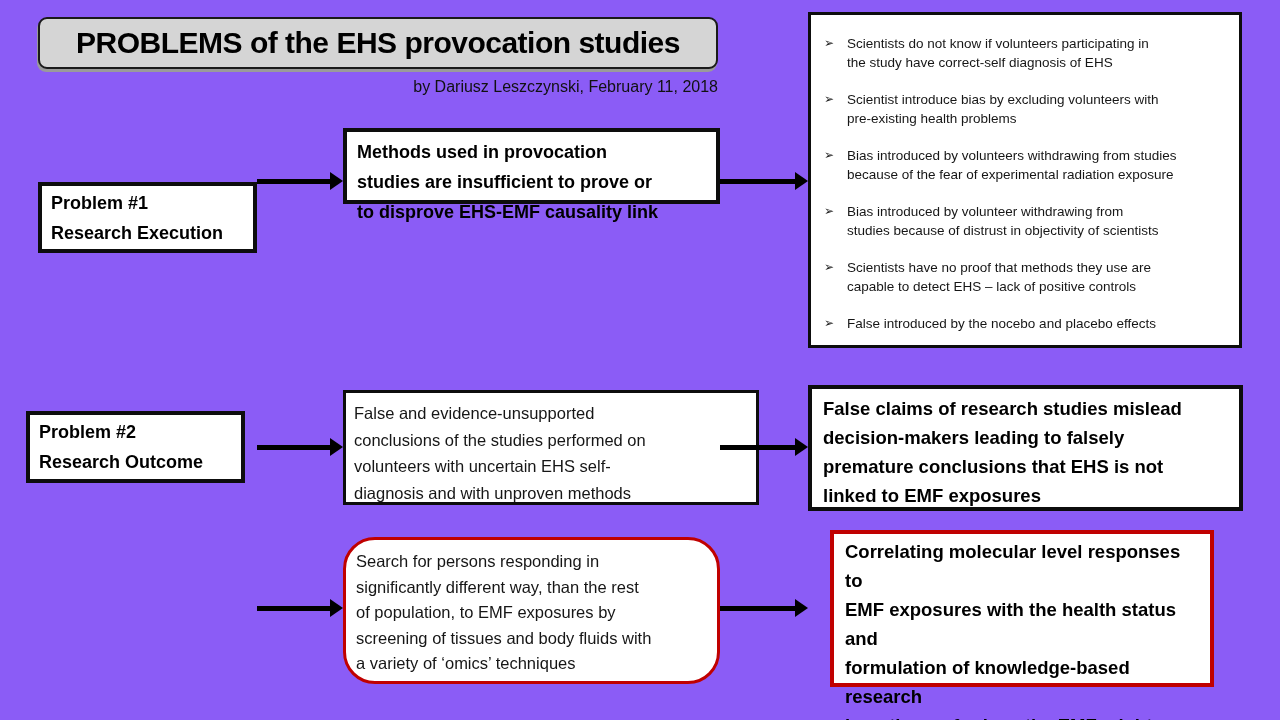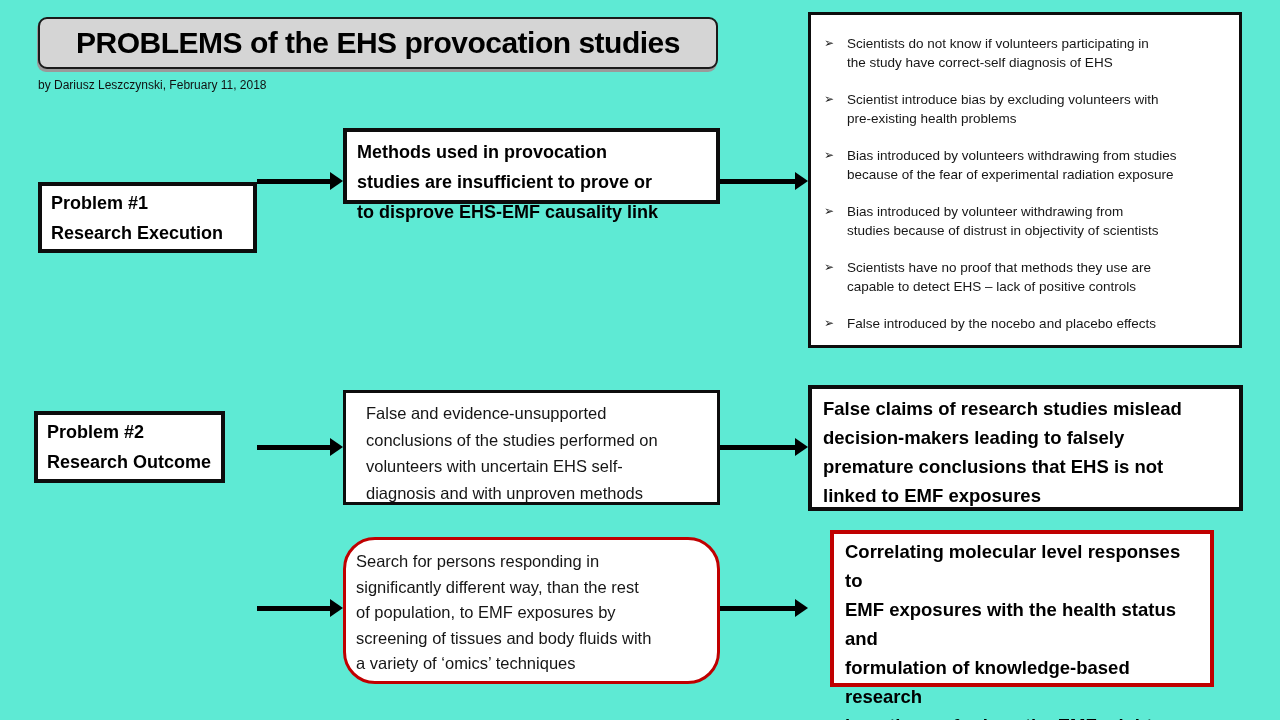--- a/index.html
+++ b/index.html
@@ -6,21 +6,21 @@
     margin: 0;
     padding: 0;
     background: #ffffff;
     font-family: "Liberation Sans", sans-serif;
     color: #000;
   }
   #slide {
     position: relative;
     width: 1280px;
     height: 720px;
-    background: #5eead4;
+    background: #8b5cf6;
     overflow: hidden;
   }
   * { box-sizing: border-box; }
   .preline { white-space: pre-line; }
 
   
   .title-box {
     position: absolute;
     left: 38px; top: 17px;
     width: 680px; height: 52px;
@@ -35,22 +35,22 @@
   .title-text {
     font-size: 30px;
     font-weight: bold;
     letter-spacing: -0.5px;
     white-space: nowrap;
   }
   .byline {
     position: absolute;
     left: 38px; top: 78px;
     width: 680px;
-    text-align: left;
-    font-size: 12px;
+    text-align: right;
+    font-size: 16px;
     color: #111;
   }
 
   
   .box {
     position: absolute;
     background: #ffffff;
     border: 4px solid #0d0d0d;
   }
   .label-box {
@@ -63,23 +63,23 @@
   }
   .red-border { border-color: #c00000; }
   .thin { border-width: 3px; }
 
   
   .p1 { left: 38px; top: 144px; width: 219px; height: 71px; margin-top: 38px; }
   .m1 { left: 343px; top: 128px; width: 377px; height: 76px;
         padding: 5px 10px; font-weight: bold; font-size: 18px; line-height: 30px; }
   .bl { left: 808px; top: 12px; width: 434px; height: 336px;
         padding: 19px 8px 0 13px; }
-  .p2 { left: 34px; top: 411px; width: 191px; height: 72px; }
-  .m2 { left: 343px; top: 390px; width: 377px; height: 115px;
-        padding: 7px 20px; font-size: 16.5px; line-height: 26.5px; color: #161616; }
+  .p2 { left: 26px; top: 411px; width: 219px; height: 72px; }
+  .m2 { left: 343px; top: 390px; width: 416px; height: 115px;
+        padding: 7px 8px; font-size: 16.5px; line-height: 26.5px; color: #161616; }
   .r2 { left: 808px; top: 385px; width: 435px; height: 126px;
         padding: 5px 11px; font-weight: bold; font-size: 18.5px; line-height: 29px; }
   .sol { left: 38px; top: 591px; width: 219px; height: 37px;
          color: #c81515; font-size: 18px; }
   .m3 { left: 343px; top: 537px; width: 377px; height: 147px;
         padding: 9px 10px; font-size: 16.5px; line-height: 25.5px; color: #161616; border-radius: 32px; }
   .r3 { left: 830px; top: 530px; width: 384px; height: 157px;
         padding: 3px 11px; font-weight: bold; font-size: 18.5px; line-height: 29px; }
 
   

